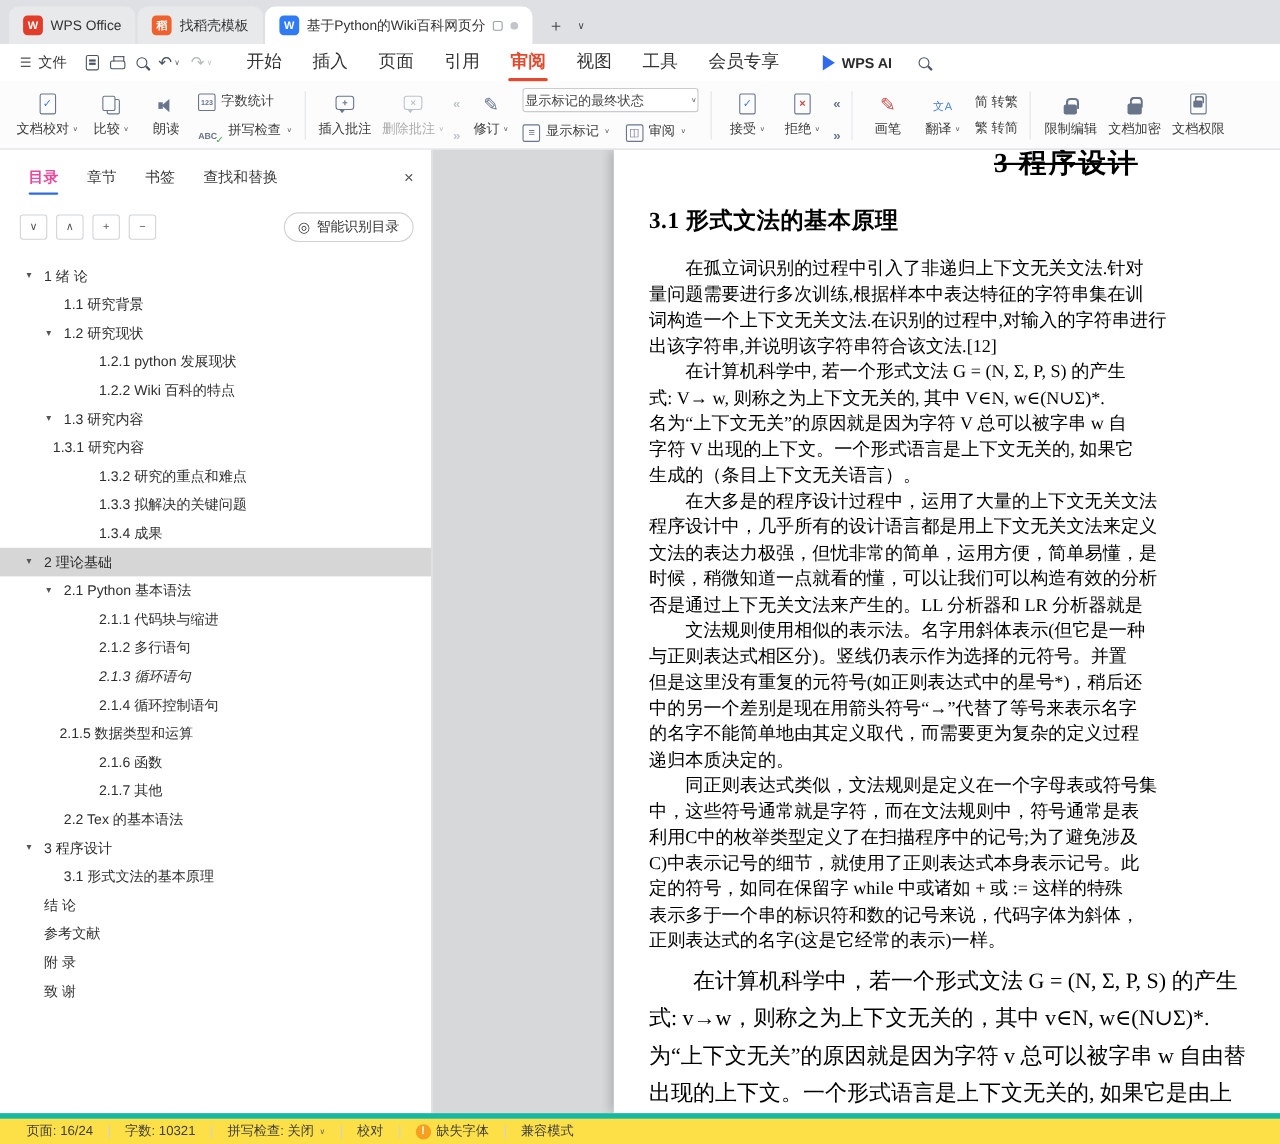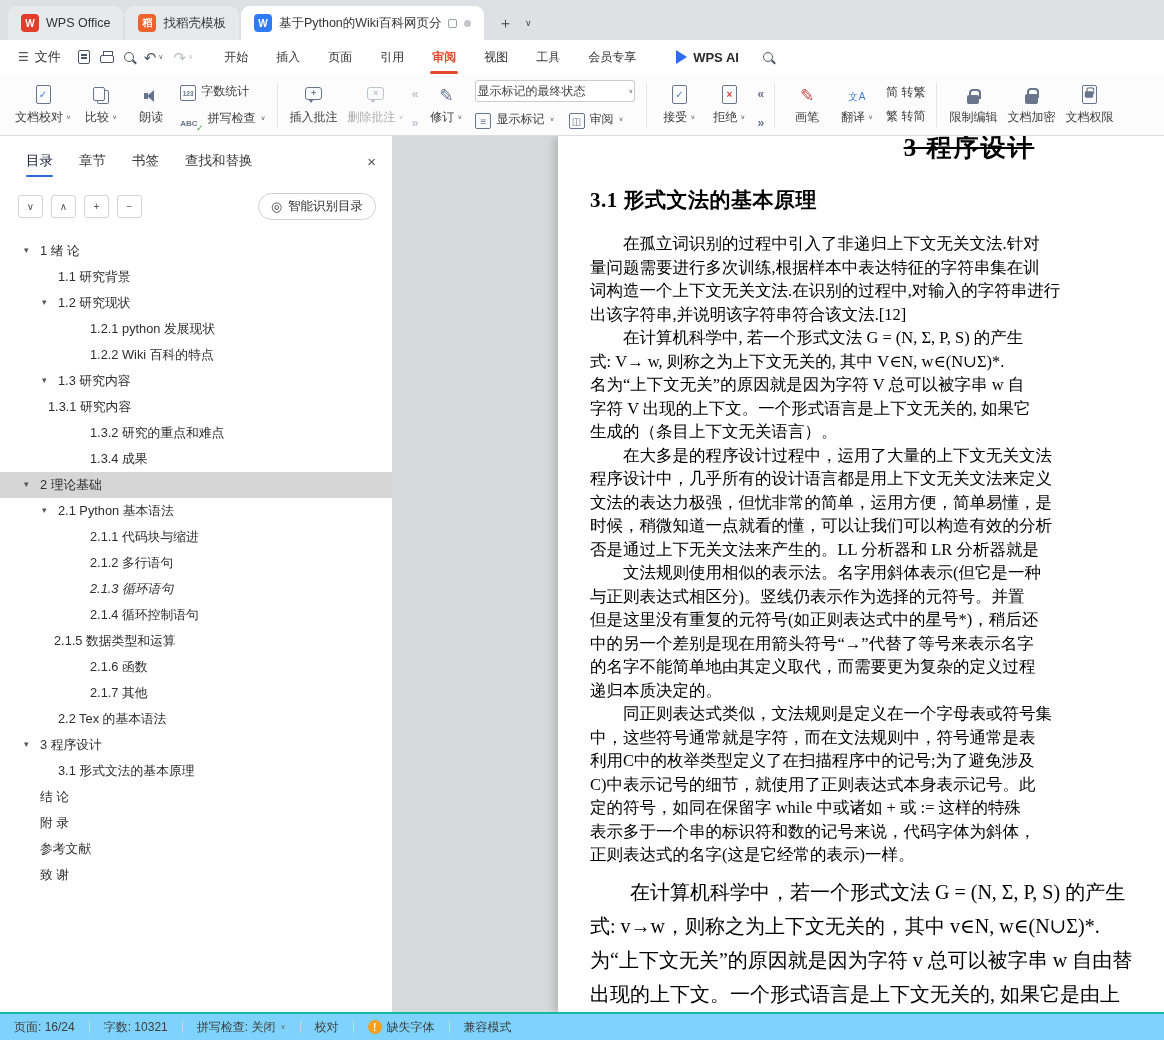--- a/index.html
+++ b/index.html
@@ -35,21 +35,21 @@
   .qch{font-size:15px;line-height:1}
   .qcaret{font-size:7px;color:#666;margin-left:2px}
   .i-doc{width:12px;height:14px;border:1.5px solid #4a5564;border-radius:2px;position:relative}
   .i-doc::after{content:'';position:absolute;left:2px;top:3px;width:6px;height:1.5px;background:#4a5564;box-shadow:0 3px 0 #4a5564}
   .i-print{width:14px;height:8px;border:1.5px solid #4a5564;border-radius:2px;position:relative;margin-top:3px}
   .i-print::before{content:'';position:absolute;left:2px;top:-5px;width:8px;height:4px;border:1.5px solid #4a5564;border-bottom:none}
   .i-mag{width:10px;height:10px;border:1.8px solid #4a5564;border-radius:50%;position:relative}
   .i-mag::after{content:'';position:absolute;width:5px;height:1.8px;background:#4a5564;
     transform:rotate(45deg);right:-4px;bottom:-2px}
   .mtabs{display:flex;margin-left:12px;height:34px}
-  .mtab{padding:0 14px;font-size:12px;color:#333;height:34px;line-height:34px;position:relative;white-space:nowrap}
+  .mtab{padding:0 14px;font-size:16px;color:#333;height:34px;line-height:34px;position:relative;white-space:nowrap}
   .mtab.active{color:#e4492e;font-weight:bold}
   .mtab.active::after{content:'';position:absolute;left:12px;right:12px;bottom:0;height:3px;background:#e4492e;border-radius:2px}
   .wpsai{margin-left:26px;display:flex;align-items:center;gap:6px;font-size:13px;font-weight:bold;color:#2b2b2b}
   .ai-logo{width:0;height:0;border-left:11px solid #2f6bf0;border-top:7px solid transparent;border-bottom:7px solid transparent}
   .searchbtn{margin-left:24px;display:flex;align-items:center}
 
   
   .ribbon{position:absolute;top:74px;left:0;right:0;height:62px;background:#fcfcfd;
     border-bottom:1px solid #dadcde;display:flex;align-items:center;padding:0 10px;overflow:hidden;white-space:nowrap}
   .rbtn{display:flex;flex-direction:column;align-items:center;justify-content:center;gap:5px;
@@ -99,21 +99,21 @@
     border:1.6px solid #68758a;border-radius:2px}
 
   
   .content{position:absolute;top:136px;left:0;right:0;bottom:28px;overflow:hidden}
 
   
   .sidebar{position:absolute;left:0;top:0;bottom:0;width:393px;background:#fff;
     border-right:1px solid #d7d9db;display:flex;flex-direction:column;overflow:hidden}
   .side-tabs{display:flex;align-items:center;gap:26px;padding:16px 16px 9px 26px;font-size:13.5px;color:#3a3a3a}
   .stab{position:relative;white-space:nowrap}
-  .stab.active{color:#0f172a;font-weight:normal}
+  .stab.active{color:#ec4899;font-weight:bold}
   .stab.active::after{content:'';position:absolute;left:0;right:0;bottom:-7px;height:2.5px;background:#2e6ce0;border-radius:2px}
   .sclose{margin-left:auto;color:#555;font-size:15px;line-height:1}
   .side-controls{display:flex;align-items:center;gap:8px;padding:14px 16px 8px 18px}
   .sqbtn{width:25px;height:23px;border:1px solid #d2d4d6;border-radius:3px;background:#fff;
     display:flex;align-items:center;justify-content:center;font-size:10px;color:#555}
   .smart{margin-left:auto;height:27px;border:1px solid #cfd1d4;border-radius:14px;background:#fff;
     display:flex;align-items:center;gap:6px;padding:0 12px;font-size:12.5px;color:#333}
   .smart .sm-ic{font-size:13px;color:#444;line-height:1}
   .toc{flex:1;overflow:hidden;padding-top:10px}
   .trow{position:relative;height:26px;display:flex;align-items:center;font-size:12.8px;color:#2e2e2e;white-space:nowrap}
@@ -128,22 +128,22 @@
   .h-page{font-family:"Liberation Serif","DejaVu Serif",serif;font-size:25px;font-weight:bold;color:#000;
     text-align:center;text-decoration:line-through;letter-spacing:2px;margin-top:-7px;white-space:nowrap}
   .h-sec{font-family:"Liberation Serif","DejaVu Serif",serif;font-size:21px;font-weight:bold;color:#000;
     letter-spacing:.5px;margin-top:22px;white-space:nowrap}
   .docbody{margin-top:18px}
   .para{font-family:"Liberation Serif","DejaVu Serif",serif;font-size:16.5px;line-height:23.5px;color:#000}
   .para .dline{white-space:nowrap}
   .para.large{font-size:20px;line-height:34px;margin-top:8px}
 
   
-  .statusbar{position:absolute;left:0;right:0;bottom:0;height:28px;background:#7dd3fc;border-top:2px solid #14b8a6;
-    display:flex;align-items:center;padding:0 14px;font-size:12px;color:#3f3f3f}
+  .statusbar{position:absolute;left:0;right:0;bottom:0;height:28px;background:#fde047;border-top:5px solid #14b8a6;
+    display:flex;align-items:center;padding:0 24px;font-size:12px;color:#3f3f3f}
   .sb-item{display:flex;align-items:center;gap:5px;white-space:nowrap}
   .sb-sep{width:1px;height:12px;background:#cfd1d3;margin:0 14px}
   .warn{width:14px;height:14px;border-radius:50%;background:#f6a021;color:#fff;font-size:10px;font-weight:bold;
     display:flex;align-items:center;justify-content:center}
   .sb-caret{font-size:7px;color:#666}
 </style>
 </head>
 <body>
 
 <div id="app">
@@ -414,20 +414,23 @@
             <span class="tri" style="left: 42px;">▾</span>
             <span class="tlabel" style="padding-left: 58px;">1.3 研究内容</span>
           </div>
           <div class="trow">
             <span class="tlabel" style="padding-left: 48px;">1.3.1 研究内容</span>
           </div>
           <div class="trow">
             <span class="tlabel" style="padding-left: 90px;">1.3.2 研究的重点和难点</span>
           </div>
           <div class="trow">
+            <span class="tlabel" style="padding-left: 90px;">1.3.3 拟解决的关键问题</span>
+          </div>
+          <div class="trow">
             <span class="tlabel" style="padding-left: 90px;">1.3.4 成果</span>
           </div>
           <div class="trow selected">
             <span class="tri" style="left: 24px;">▾</span>
             <span class="tlabel" style="padding-left: 40px;">2 理论基础</span>
           </div>
           <div class="trow">
             <span class="tri" style="left: 42px;">▾</span>
             <span class="tlabel" style="padding-left: 58px;">2.1 Python 基本语法</span>
           </div>
@@ -459,24 +462,24 @@
             <span class="tri" style="left: 24px;">▾</span>
             <span class="tlabel" style="padding-left: 40px;">3 程序设计</span>
           </div>
           <div class="trow">
             <span class="tlabel" style="padding-left: 58px;">3.1 形式文法的基本原理</span>
           </div>
           <div class="trow">
             <span class="tlabel" style="padding-left: 40px;">结 论</span>
           </div>
           <div class="trow">
+            <span class="tlabel" style="padding-left: 40px;">参考文献</span>
+          </div>
+          <div class="trow">
             <span class="tlabel" style="padding-left: 40px;">附 录</span>
-          </div>
-          <div class="trow">
-            <span class="tlabel" style="padding-left: 40px;">参考文献</span>
           </div>
           <div class="trow">
             <span class="tlabel" style="padding-left: 40px;">致 谢</span>
           </div>
         </div>
     </div>
 
     <div class="docarea">
       <div class="page">
         <div class="pagein">

